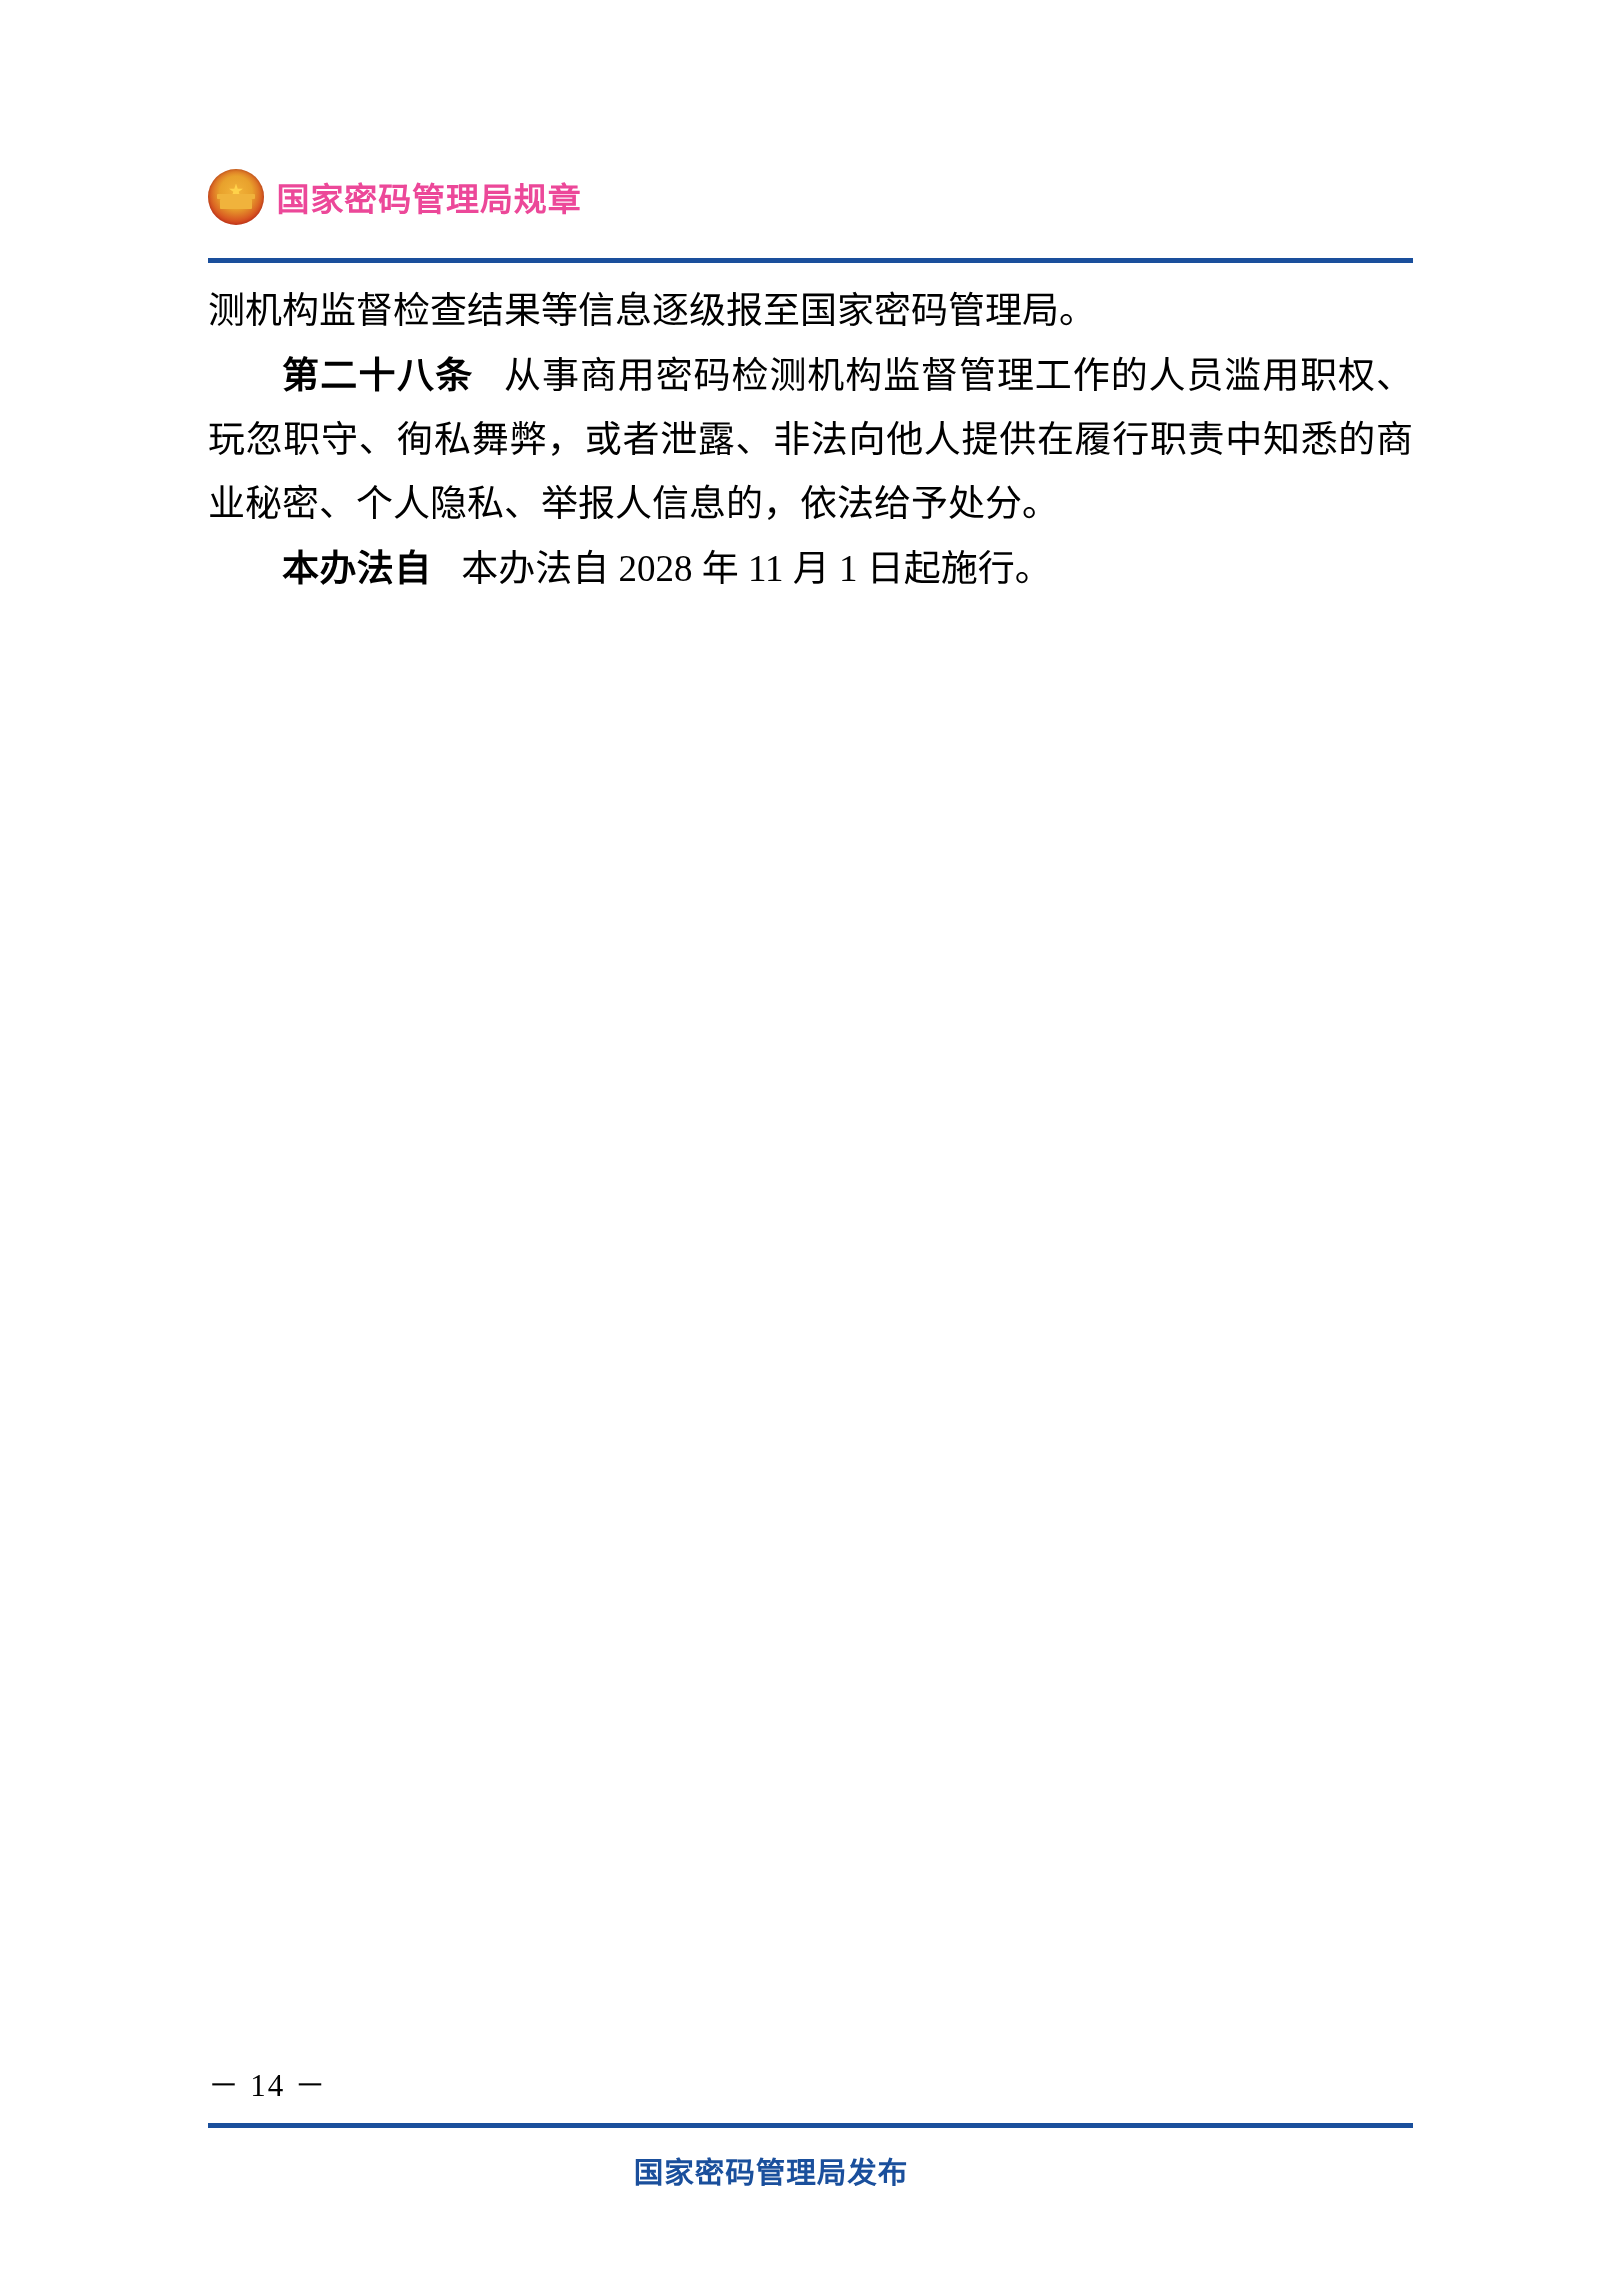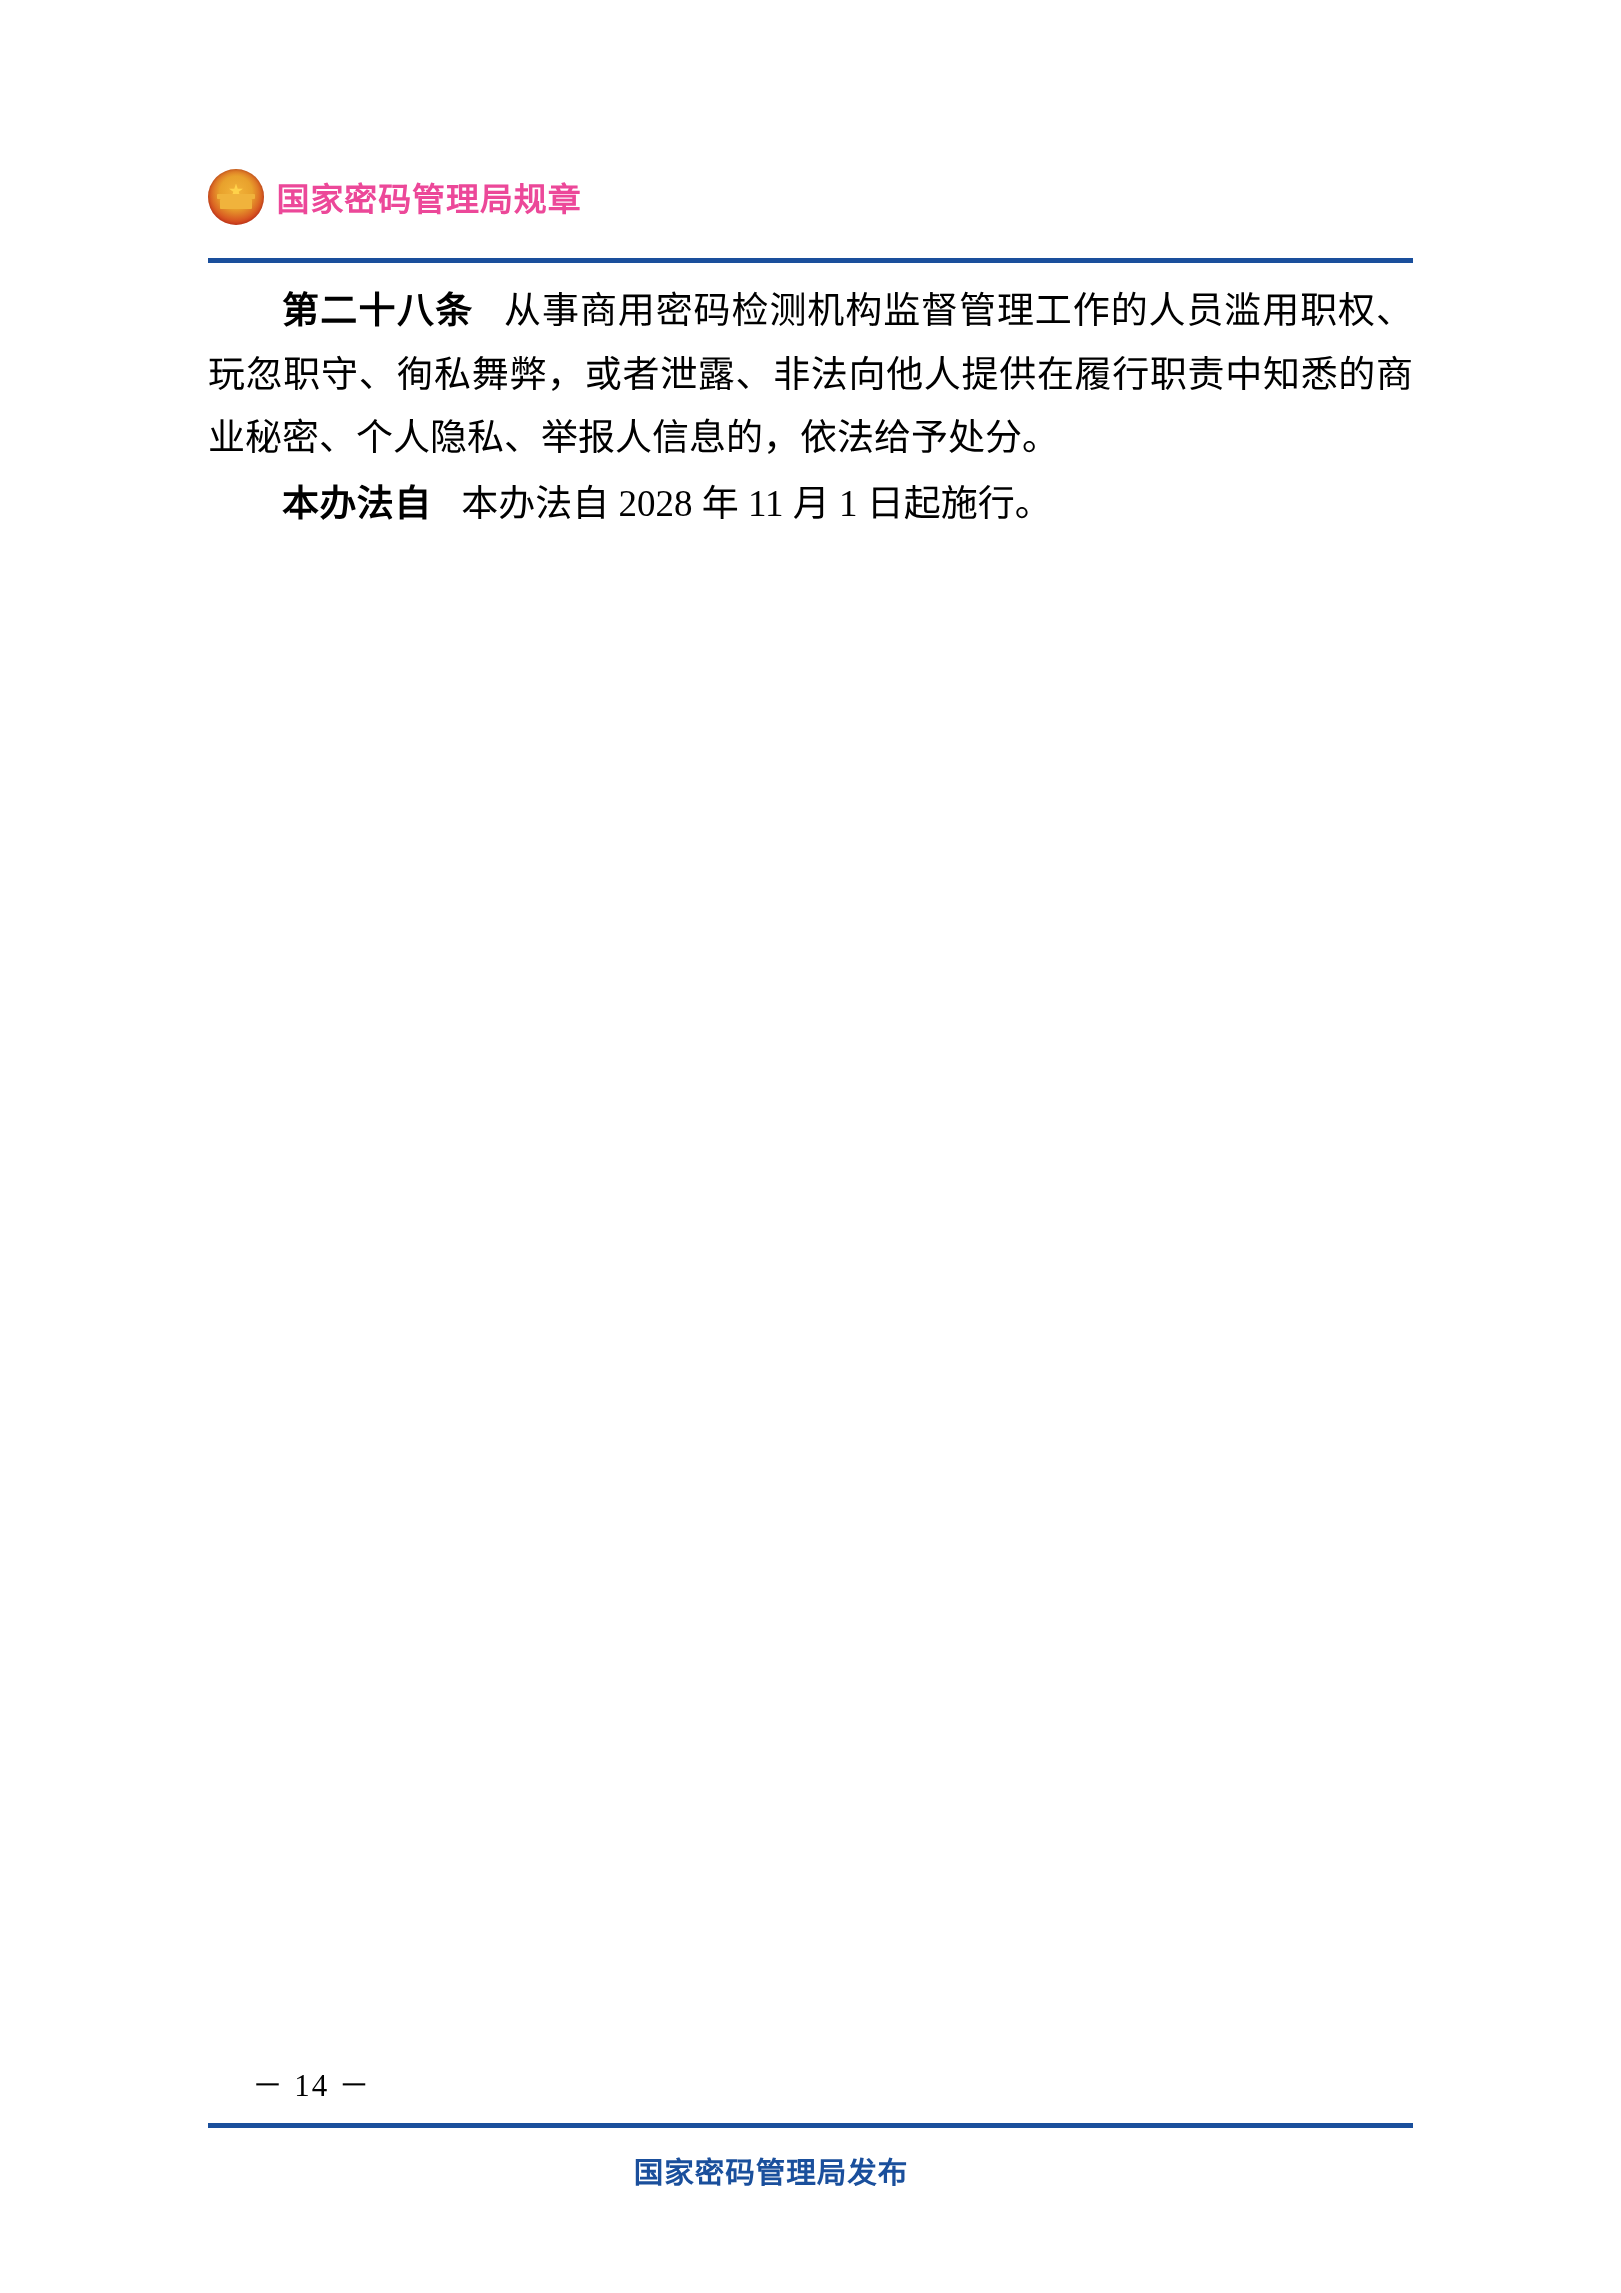--- a/index.html
+++ b/index.html
@@ -117,21 +117,20 @@
   }
 
   
   .page-number {
     position: absolute;
     left: 208px;
     top: 2060px;
     font-size: 31px;
     color: #000000;
     letter-spacing: 1.8px;
-    margin-left: 44px;
   }
   .rule-bottom {
     position: absolute;
     left: 208px;
     top: 2123px;
     width: 1205px;
     height: 4.5px;
     background: #1a4f9c;
   }
   .footer-publisher {
@@ -160,20 +159,21 @@
       <span class="star">★</span>
       <span class="gate"></span>
     </span>
     <span class="header-title">国家密码管理局规章</span>
   </div>
 
   <div class="rule-top"></div>
 
   <div class="content">
 
+    <p class="para">测机构监督检查结果等信息逐级报至国家密码管理局。</p>
 
     <p class="para indent">
       <span class="article-no">第二十八条</span><span class="gap-after"></span><span>从事商用密码检测机构监督管理工作的人员滥用职权、玩忽职守、徇私舞弊，或者泄露、非法向他人提供在履行职责中知悉的商业秘密、个人隐私、举报人信息的，依法给予处分。</span>
     </p>
 
     <p class="para indent">
       <span class="article-no">本办法自</span><span class="gap-after"></span><span>本办法自 2028 年 11 月 1 日起施行。</span>
     </p>
 
   </div>

